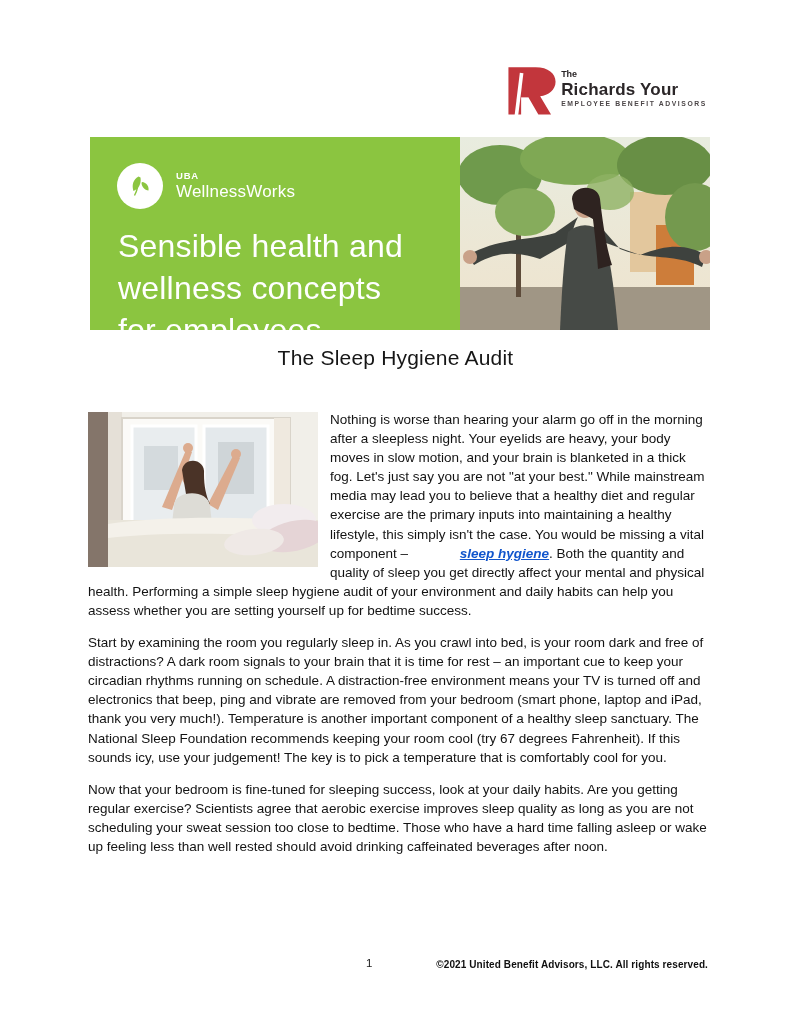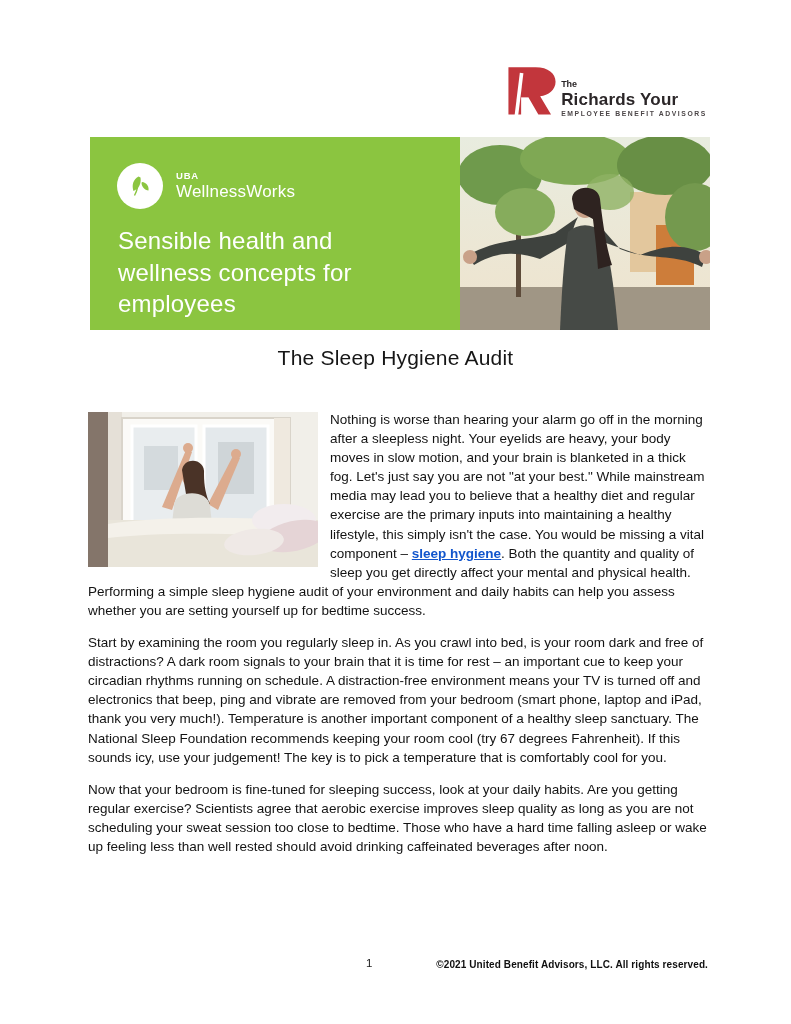--- a/index.html
+++ b/index.html
@@ -12,21 +12,21 @@
     font-family: "Liberation Sans", sans-serif;
     overflow: hidden;
   }
 
   
   .richards-logo {
     position: absolute;
     top: 60px;
     right: 84px;
     display: flex;
-    align-items: flex-end;
+    align-items: center;
   }
   .richards-mark { width: 58px; height: 58px; }
   .richards-text { display: flex; flex-direction: column; line-height: 1; }
   .richards-the { font-size: 9px; font-weight: 700; color: #2b2628; margin-bottom: 2px; }
   .richards-name { font-size: 17px; font-weight: 700; color: #2b2628; letter-spacing: 0.2px; }
   .richards-tagline { font-size: 6.8px; font-weight: 700; color: #4c4648; letter-spacing: 1.6px; margin-top: 3px; }
 
   
   .banner {
     position: absolute;
@@ -49,21 +49,21 @@
     background: #ffffff; display: flex; align-items: center; justify-content: center;
   }
   .uba-wordmark { display: flex; flex-direction: column; color: #ffffff; }
   .uba-org { font-size: 9.5px; font-weight: 700; letter-spacing: 0.8px; margin-bottom: 1px; }
   .uba-program { font-size: 17px; font-weight: 400; letter-spacing: 0.2px; }
   .banner-heading {
     position: absolute;
     left: 28px; top: 88px;
     width: 310px;
     color: #ffffff;
-    font-size: 24px;
+    font-size: 32px;
     font-weight: 400;
     line-height: 1.32;
     letter-spacing: 0.2px;
   }
   .banner-photo { position: relative; width: 250px; height: 100%; overflow: hidden; }
   .banner-photo svg { display: block; }
 
   
   .article-title {
     position: absolute;
@@ -90,23 +90,25 @@
   .bedroom-figure {
     float: left;
     width: 230px;
     height: 155px;
     margin: 2px 12px 5px 0;
     overflow: hidden;
   }
   .bedroom-figure svg { display: block; }
   a.inline-link {
     color: #1155cc;
+    font-style: italic;
     font-weight: 700;
     text-decoration: underline;
     cursor: pointer;
+    margin-left: 48px;
   }
 
   
   .footer {
     position: absolute;
     left: 88px;
     top: 957px;
     width: 622px;
     height: 18px;
   }

